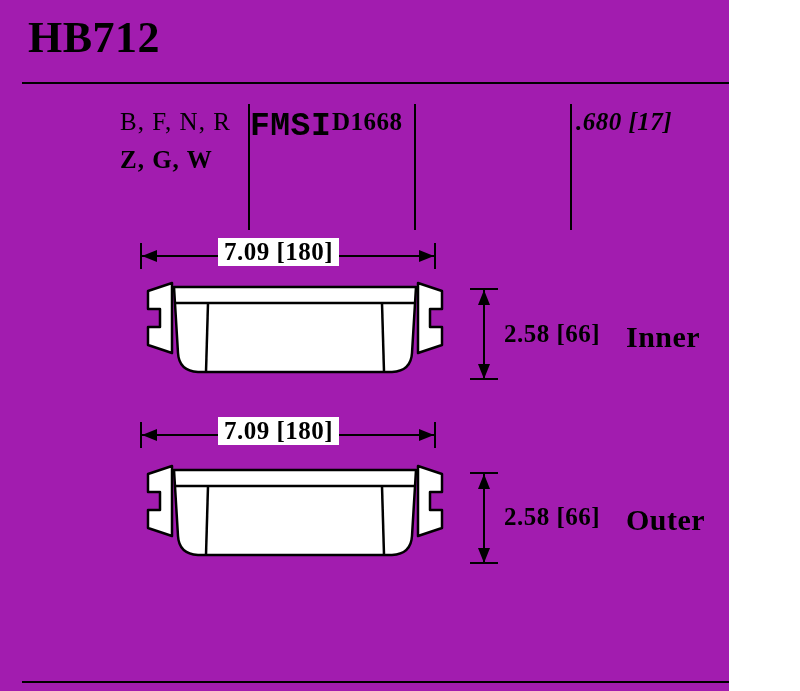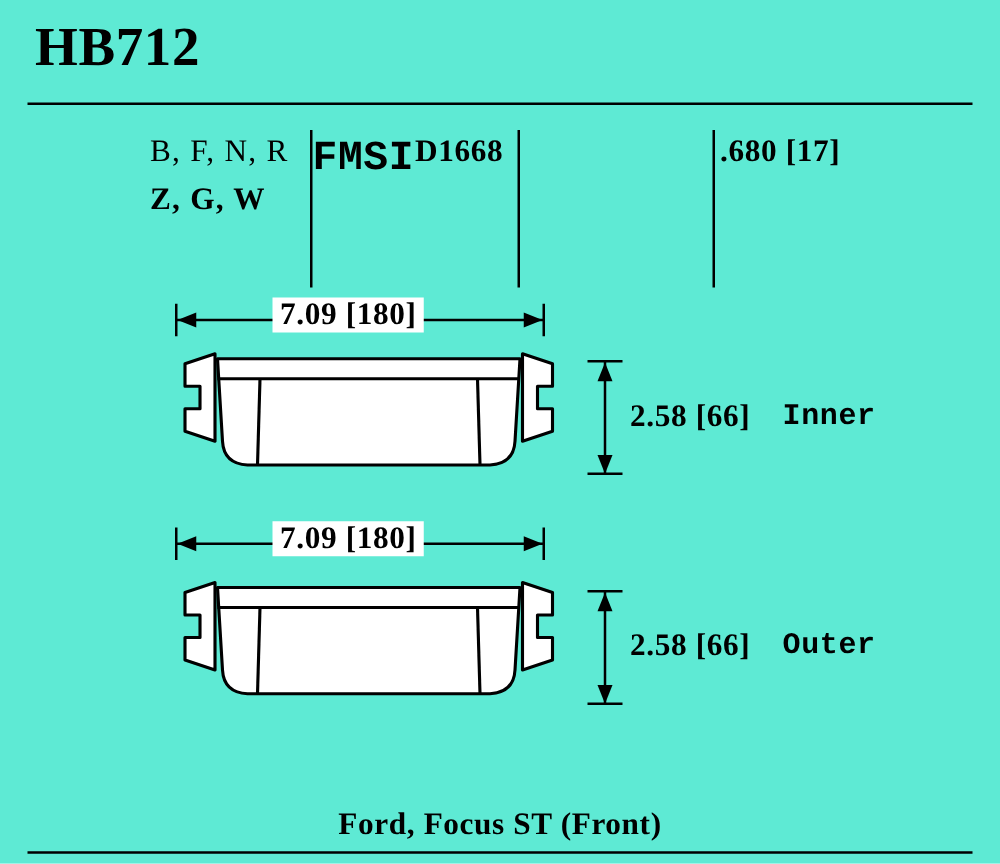--- a/index.html
+++ b/index.html
@@ -6,24 +6,25 @@
     margin: 0;
     padding: 0;
     background: #ffffff;
   }
   body {
     font-family: "Liberation Serif", serif;
     color: #000000;
   }
   #page {
     position: relative;
-    width: 800px;
+    width: 681px;
     height: 691px;
-    background: #5eead4;
+    background: #a21caf;
     overflow: hidden;
+    padding-left: 48px;
   }
 
   
   .part-number {
     position: absolute;
     left: 28px;
     top: 16px;
     font-size: 44px;
     font-weight: bold;
     letter-spacing: 0.5px;
@@ -81,20 +82,21 @@
     font-weight: bold;
     letter-spacing: 0.5px;
   }
   .thickness {
     position: absolute;
     left: 576px;
     top: 108px;
     font-size: 25px;
     font-weight: bold;
     letter-spacing: 0.5px;
+    font-style: italic;
   }
 
   
   .vline {
     position: absolute;
     width: 2px;
     background: #000000;
   }
   .vline-a { left: 248px; top: 104px; height: 126px; }
   .vline-b { left: 414px; top: 104px; height: 126px; }
@@ -191,24 +193,23 @@
     position: absolute;
     font-size: 25px;
     font-weight: bold;
     letter-spacing: 0.5px;
   }
   .dim-h1 { left: 504px; top: 320px; }
   .dim-h2 { left: 504px; top: 503px; }
 
   .side-label {
     position: absolute;
-    font-size: 24px;
-    font-weight: bold;
-    letter-spacing: 0.5px;
-    font-family: Liberation Mono, monospace;
+    font-size: 30px;
+    font-weight: bold;
+    letter-spacing: 0.5px;
   }
   .side-inner { left: 626px; top: 320px; }
   .side-outer { left: 626px; top: 503px; }
 
   
   .pad-svg {
     position: absolute;
   }
   .pad-inner { left: 130px; top: 275px; }
   .pad-outer { left: 130px; top: 458px; }
@@ -292,17 +293,16 @@
   </svg>
 
   <div class="tick-h tick-h2-t"></div>
   <div class="tick-h tick-h2-b"></div>
   <div class="dim-v dim-v-h2"></div>
   <div class="arrow arrow-up ah2-t"></div>
   <div class="arrow arrow-down ah2-b"></div>
   <div class="dim-label-h dim-h2">2.58 [66]</div>
   <div class="side-label side-outer">Outer</div>
 
-  <div class="vehicle">Ford, Focus ST (Front)</div>
 
   <div class="rule rule-bottom"></div>
 
 </div>
 
 </body></html>

